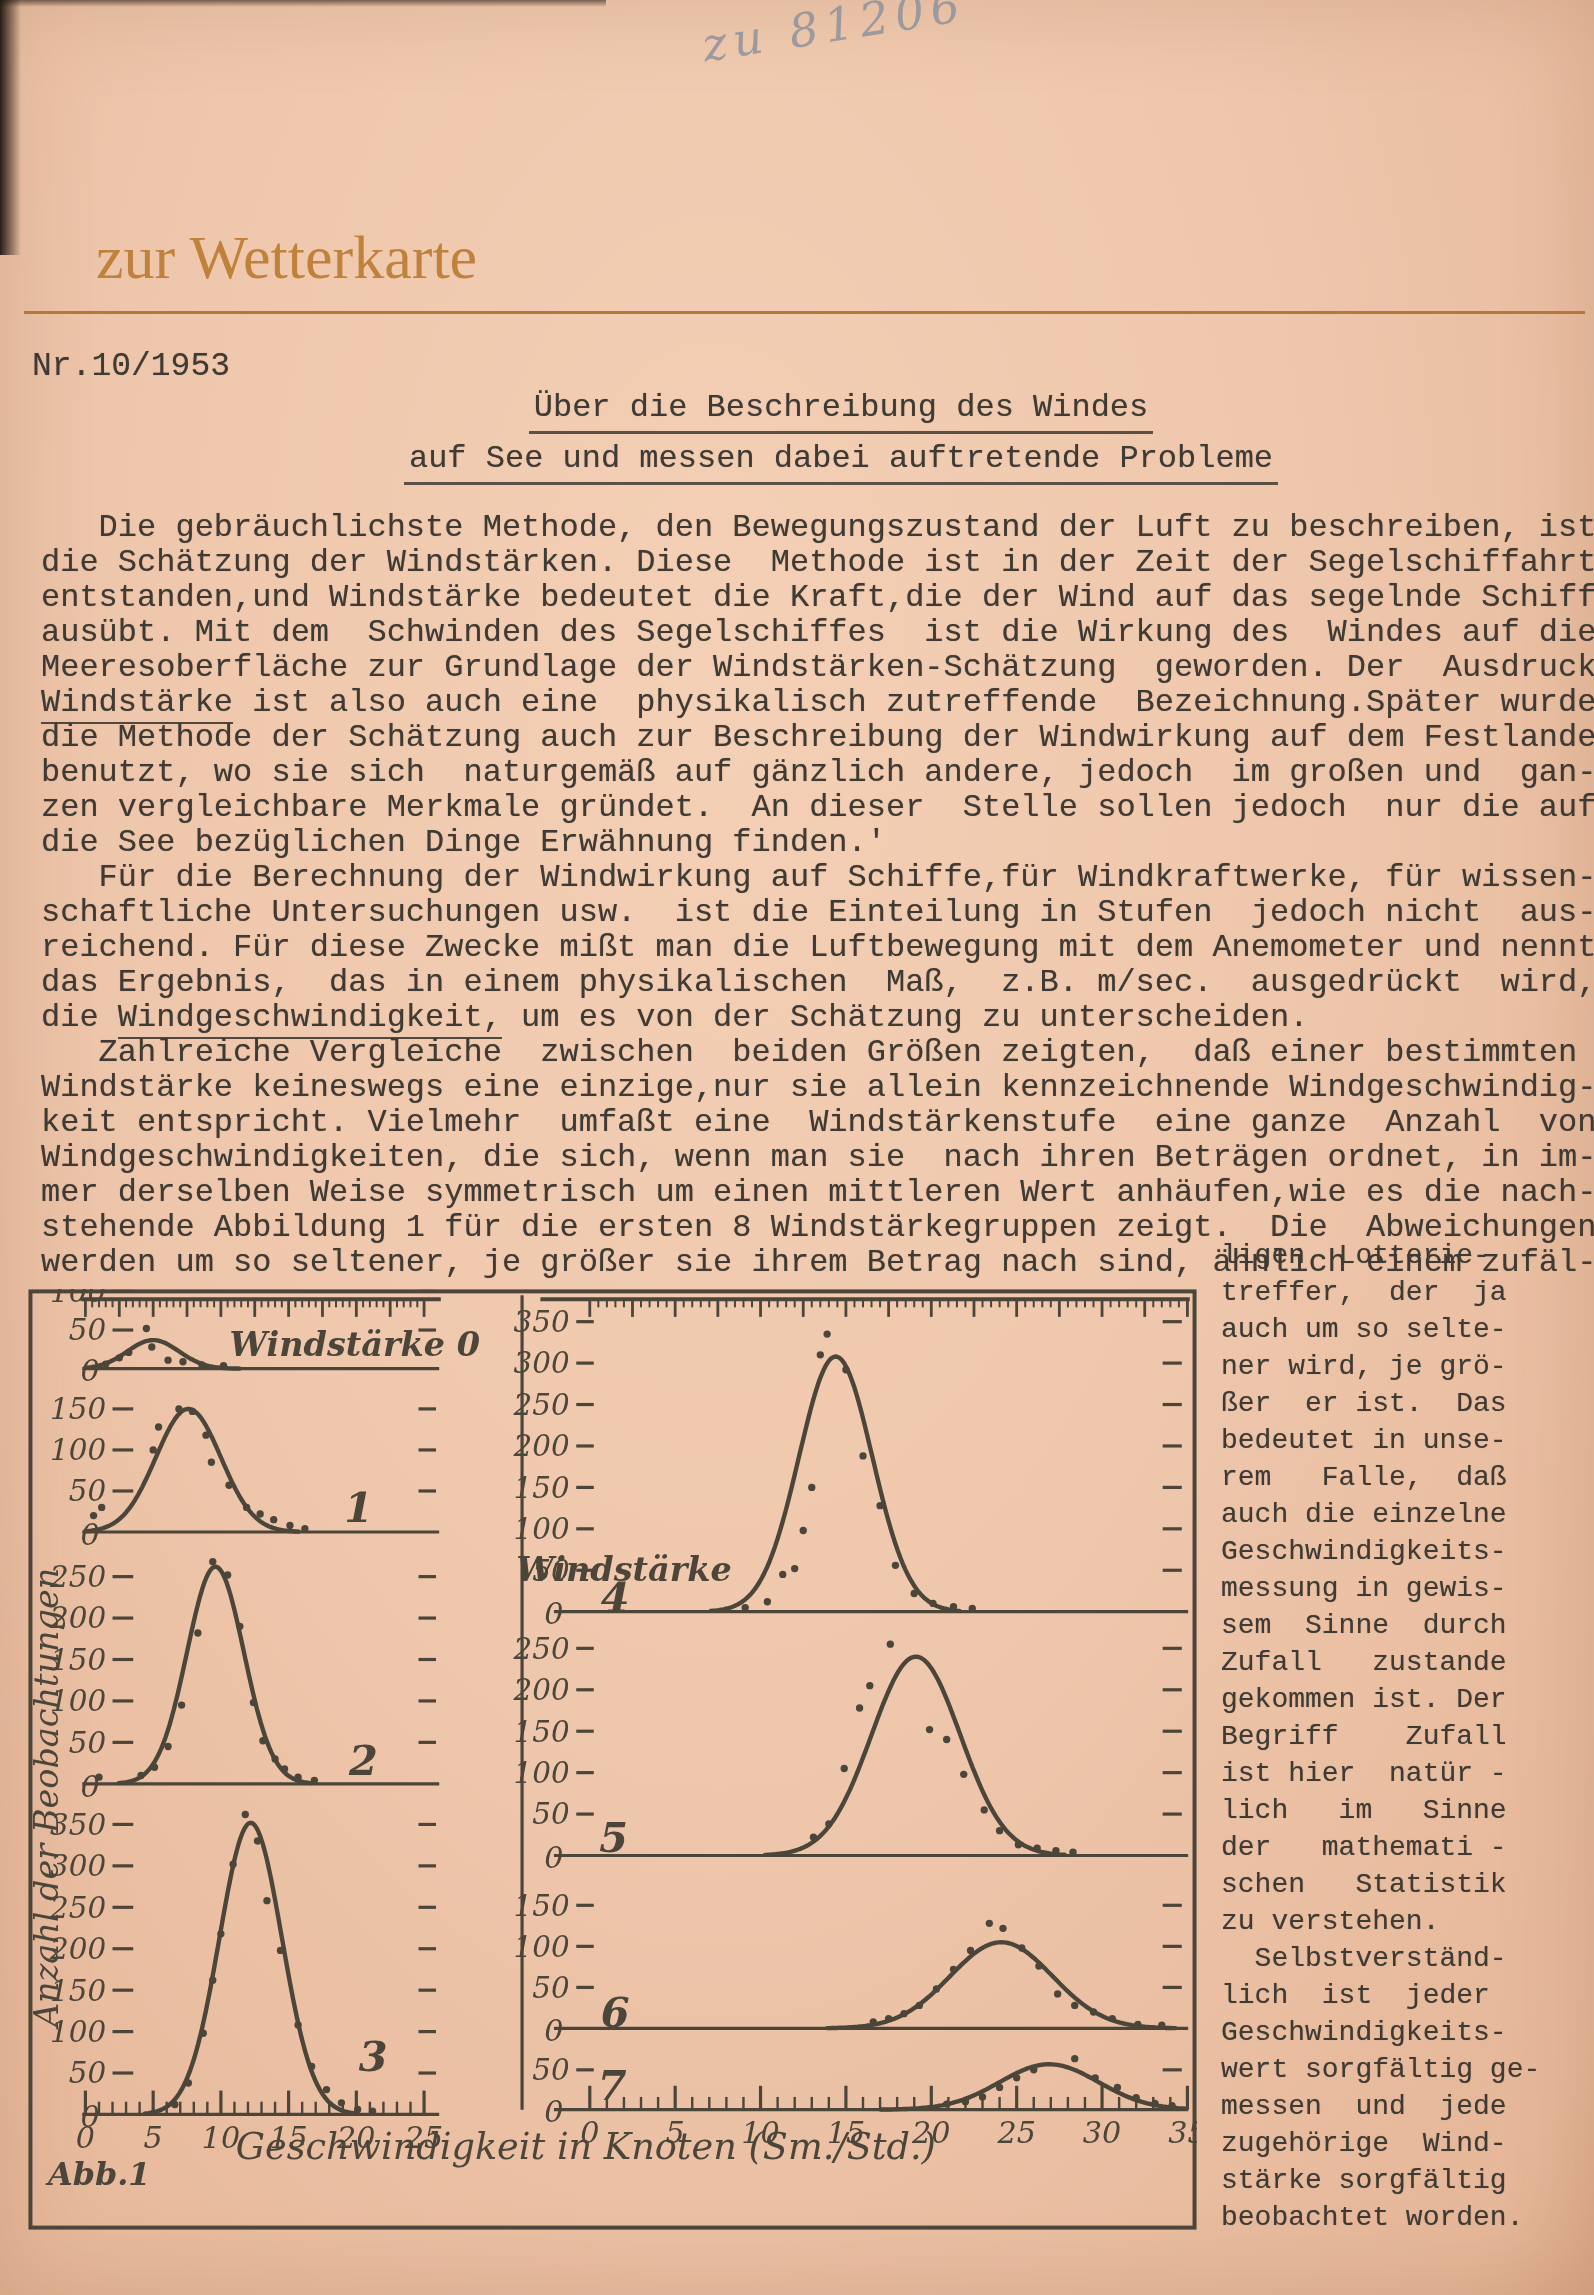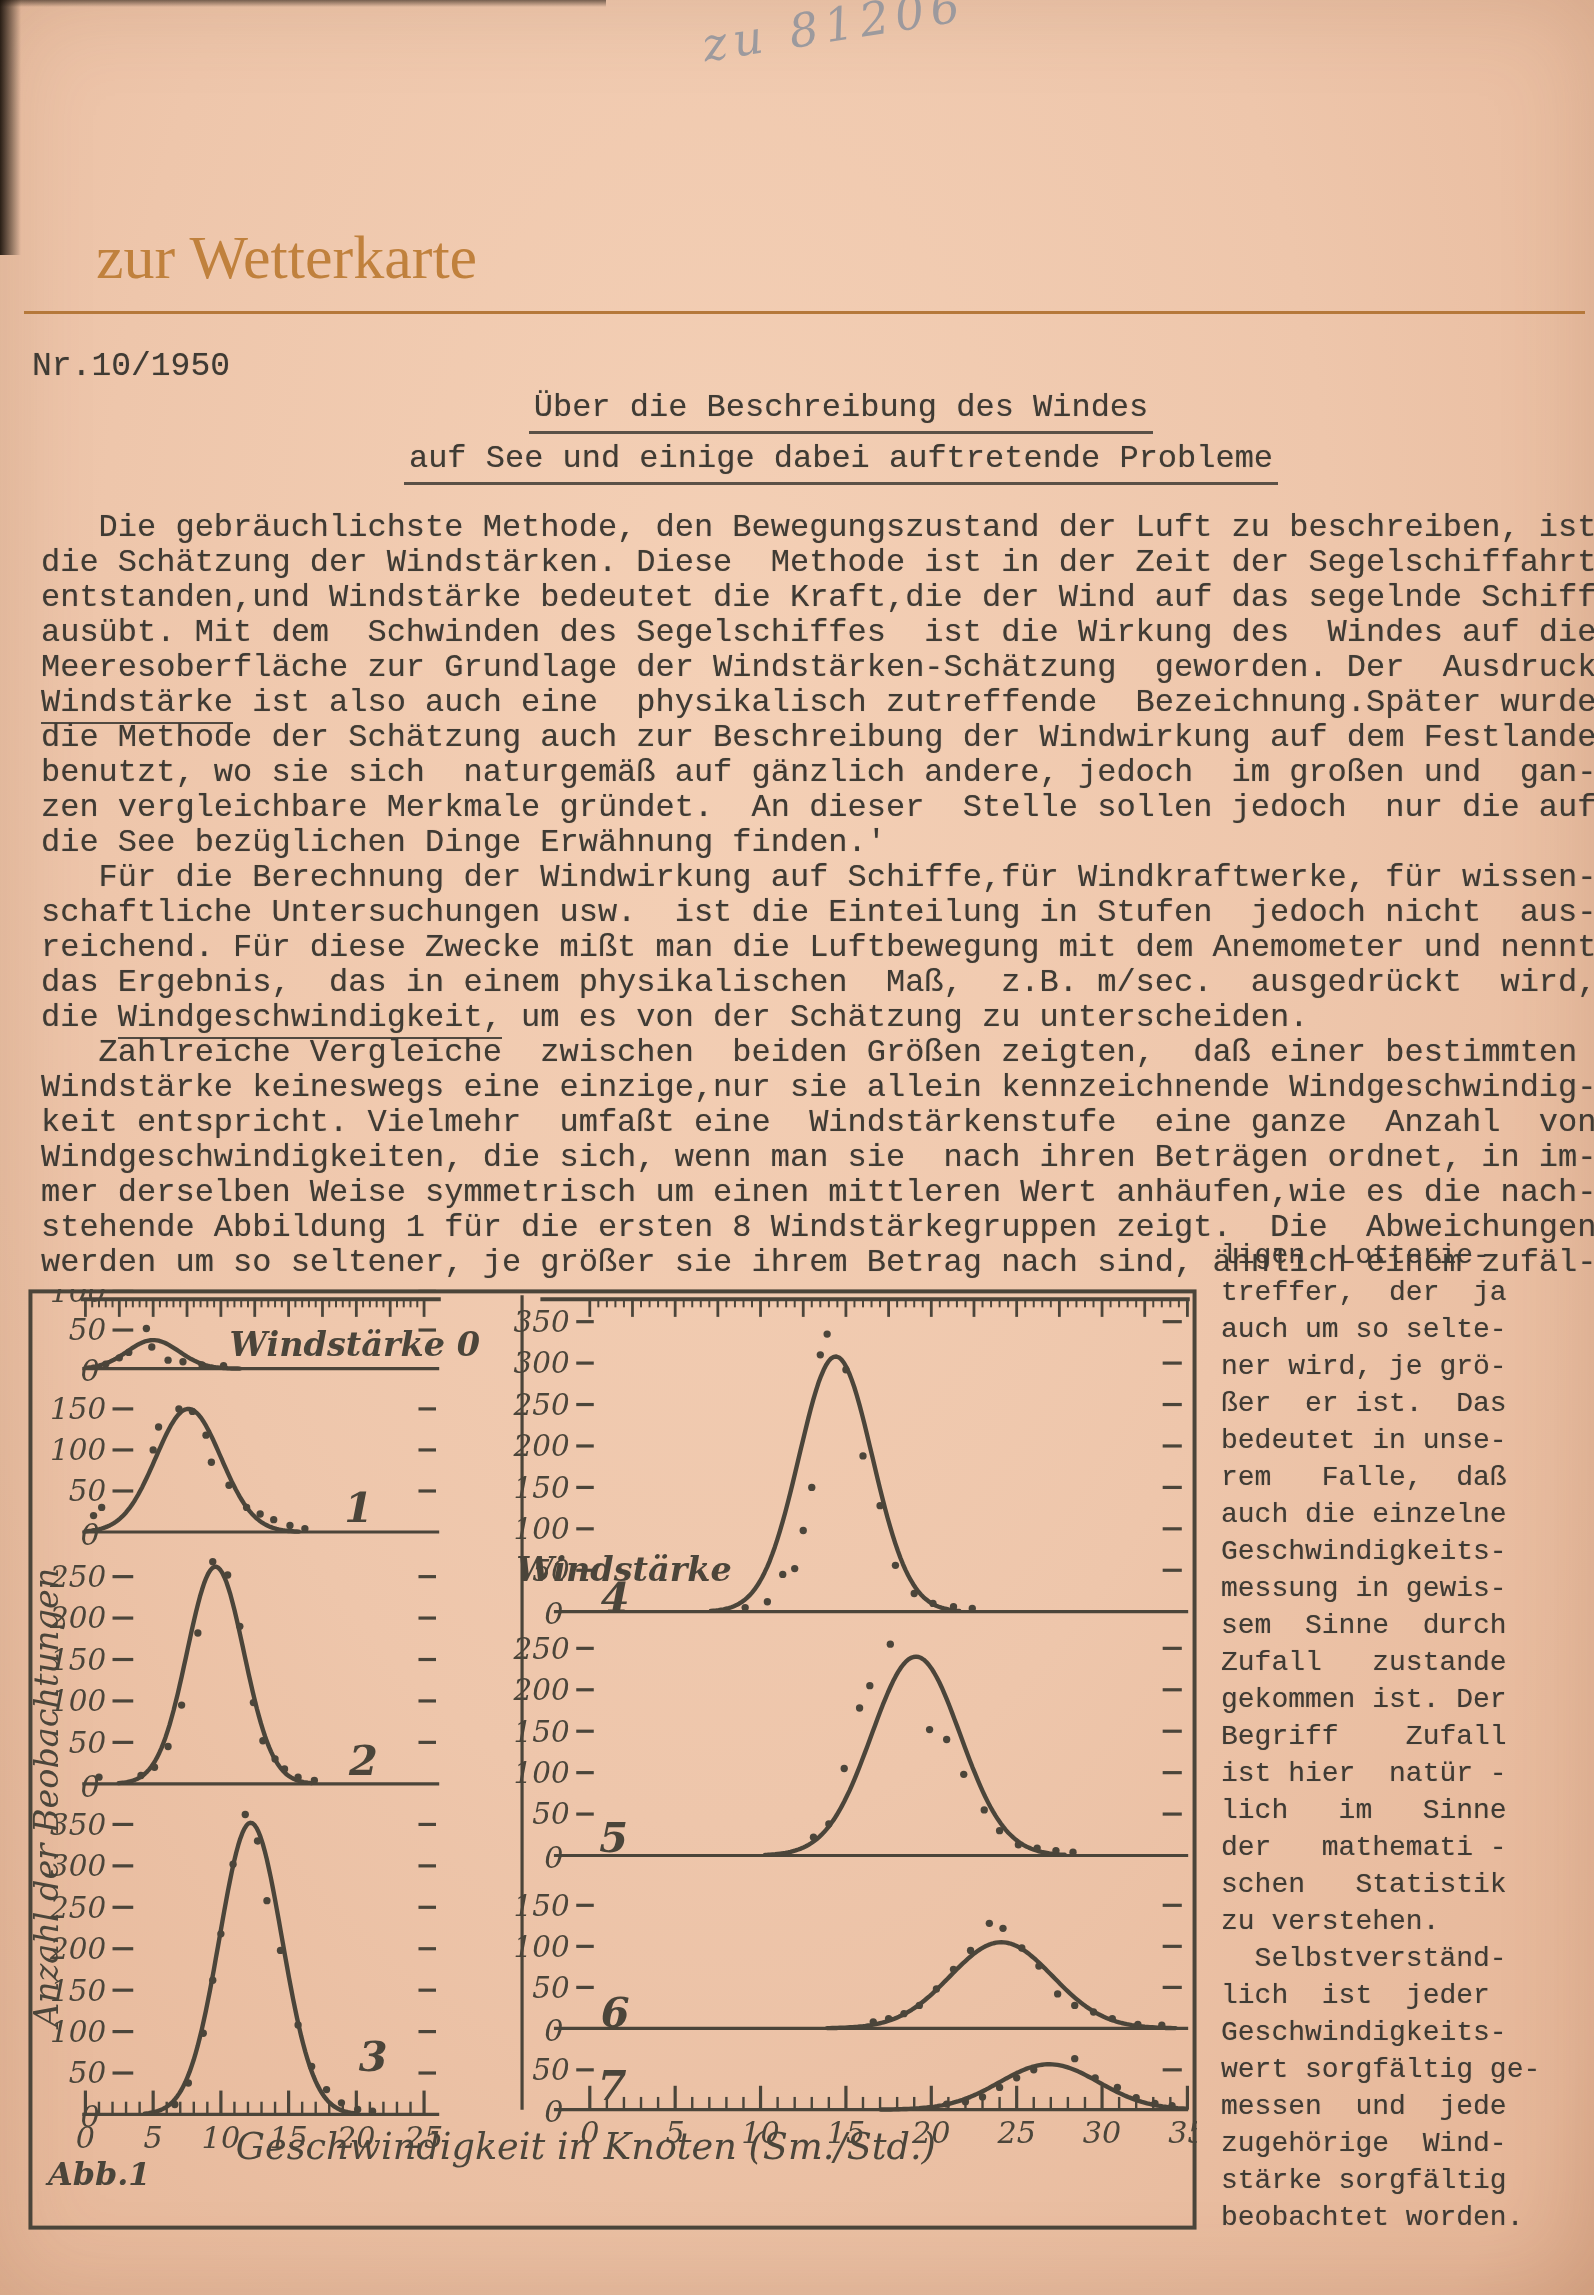--- a/index.html
+++ b/index.html
@@ -46,27 +46,27 @@
 
 <div class="page">
   <div class="edge-left"></div>
   <div class="edge-top"></div>
 
   <div class="handwritten">zu 81206</div>
 
   <div class="masthead-subtitle">zur Wetterkarte</div>
   <div class="rule"></div>
 
-  <div class="issue tw">Nr.10/1950</div>
+  <div class="issue tw">Nr.10/1953</div>
 
   <div class="article-title tw" style="top:389px">
     <span class="u">Über die Beschreibung des Windes</span>
   </div>
   <div class="article-title tw" style="top:440px">
-    <span class="u">auf See und einige dabei auftretende Probleme</span>
+    <span class="u">auf See und messen dabei auftretende Probleme</span>
   </div>
 
   <div id="body-text" class="tw"><div class="line"><span>   Die gebräuchlichste Methode, den Bewegungszustand der Luft zu beschreiben, ist</span></div><div class="line"><span>die Schätzung der Windstärken. Diese  Methode ist in der Zeit der Segelschiffahrt</span></div><div class="line"><span>entstanden,und Windstärke bedeutet die Kraft,die der Wind auf das segelnde Schiff</span></div><div class="line"><span>ausübt. Mit dem  Schwinden des Segelschiffes  ist die Wirkung des  Windes auf die</span></div><div class="line"><span>Meeresoberfläche zur Grundlage der Windstärken-Schätzung  geworden. Der  Ausdruck</span></div><div class="line"><span class="u">Windstärke</span><span> ist also auch eine  physikalisch zutreffende  Bezeichnung.Später wurde</span></div><div class="line"><span>die Methode der Schätzung auch zur Beschreibung der Windwirkung auf dem Festlande</span></div><div class="line"><span>benutzt, wo sie sich  naturgemäß auf gänzlich andere, jedoch  im großen und  gan-</span></div><div class="line"><span>zen vergleichbare Merkmale gründet.  An dieser  Stelle sollen jedoch  nur die auf</span></div><div class="line"><span>die See bezüglichen Dinge Erwähnung finden.'</span></div><div class="line"><span>   Für die Berechnung der Windwirkung auf Schiffe,für Windkraftwerke, für wissen-</span></div><div class="line"><span>schaftliche Untersuchungen usw.  ist die Einteilung in Stufen  jedoch nicht  aus-</span></div><div class="line"><span>reichend. Für diese Zwecke mißt man die Luftbewegung mit dem Anemometer und nennt</span></div><div class="line"><span>das Ergebnis,  das in einem physikalischen  Maß,  z.B. m/sec.  ausgedrückt  wird,</span></div><div class="line"><span>die </span><span class="u">Windgeschwindigkeit,</span><span> um es von der Schätzung zu unterscheiden.</span></div><div class="line"><span>   Zahlreiche Vergleiche  zwischen  beiden Größen zeigten,  daß einer bestimmten</span></div><div class="line"><span>Windstärke keineswegs eine einzige,nur sie allein kennzeichnende Windgeschwindig-</span></div><div class="line"><span>keit entspricht. Vielmehr  umfaßt eine  Windstärkenstufe  eine ganze  Anzahl  von</span></div><div class="line"><span>Windgeschwindigkeiten, die sich, wenn man sie  nach ihren Beträgen ordnet, in im-</span></div><div class="line"><span>mer derselben Weise symmetrisch um einen mittleren Wert anhäufen,wie es die nach-</span></div><div class="line"><span>stehende Abbildung 1 für die ersten 8 Windstärkegruppen zeigt.  Die  Abweichungen</span></div><div class="line"><span>werden um so seltener, je größer sie ihrem Betrag nach sind, ähnlich einem zufäl-</span></div></div>
   <div id="right-col" class="tw"><div class="line">ligen  Lotterie-</div><div class="line">treffer,  der  ja</div><div class="line">auch um so selte-</div><div class="line">ner wird, je grö-</div><div class="line">ßer  er ist.  Das</div><div class="line">bedeutet in unse-</div><div class="line">rem   Falle,  daß</div><div class="line">auch die einzelne</div><div class="line">Geschwindigkeits-</div><div class="line">messung in gewis-</div><div class="line">sem  Sinne  durch</div><div class="line">Zufall   zustande</div><div class="line">gekommen ist. Der</div><div class="line">Begriff    Zufall</div><div class="line">ist hier  natür -</div><div class="line">lich   im   Sinne</div><div class="line">der   mathemati -</div><div class="line">schen   Statistik</div><div class="line">zu verstehen.</div><div class="line">  Selbstverständ-</div><div class="line">lich  ist  jeder</div><div class="line">Geschwindigkeits-</div><div class="line">wert sorgfältig ge-</div><div class="line">messen  und  jede</div><div class="line">zugehörige  Wind-</div><div class="line">stärke sorgfältig</div><div class="line">beobachtet worden.</div></div>
 
   <svg id="figure" width="1169" height="941" viewBox="0 0 1467 1181">
       <rect x="3" y="3" width="1461" height="1175" fill="none" stroke="#4b453a" stroke-width="5"></rect>
       <g>
         <line x1="66" y1="13" x2="518" y2="13" stroke="#4b453a" stroke-width="5"></line>
         <line x1="72" y1="13" x2="72" y2="35" stroke="#4b453a" stroke-width="3.5"></line>

